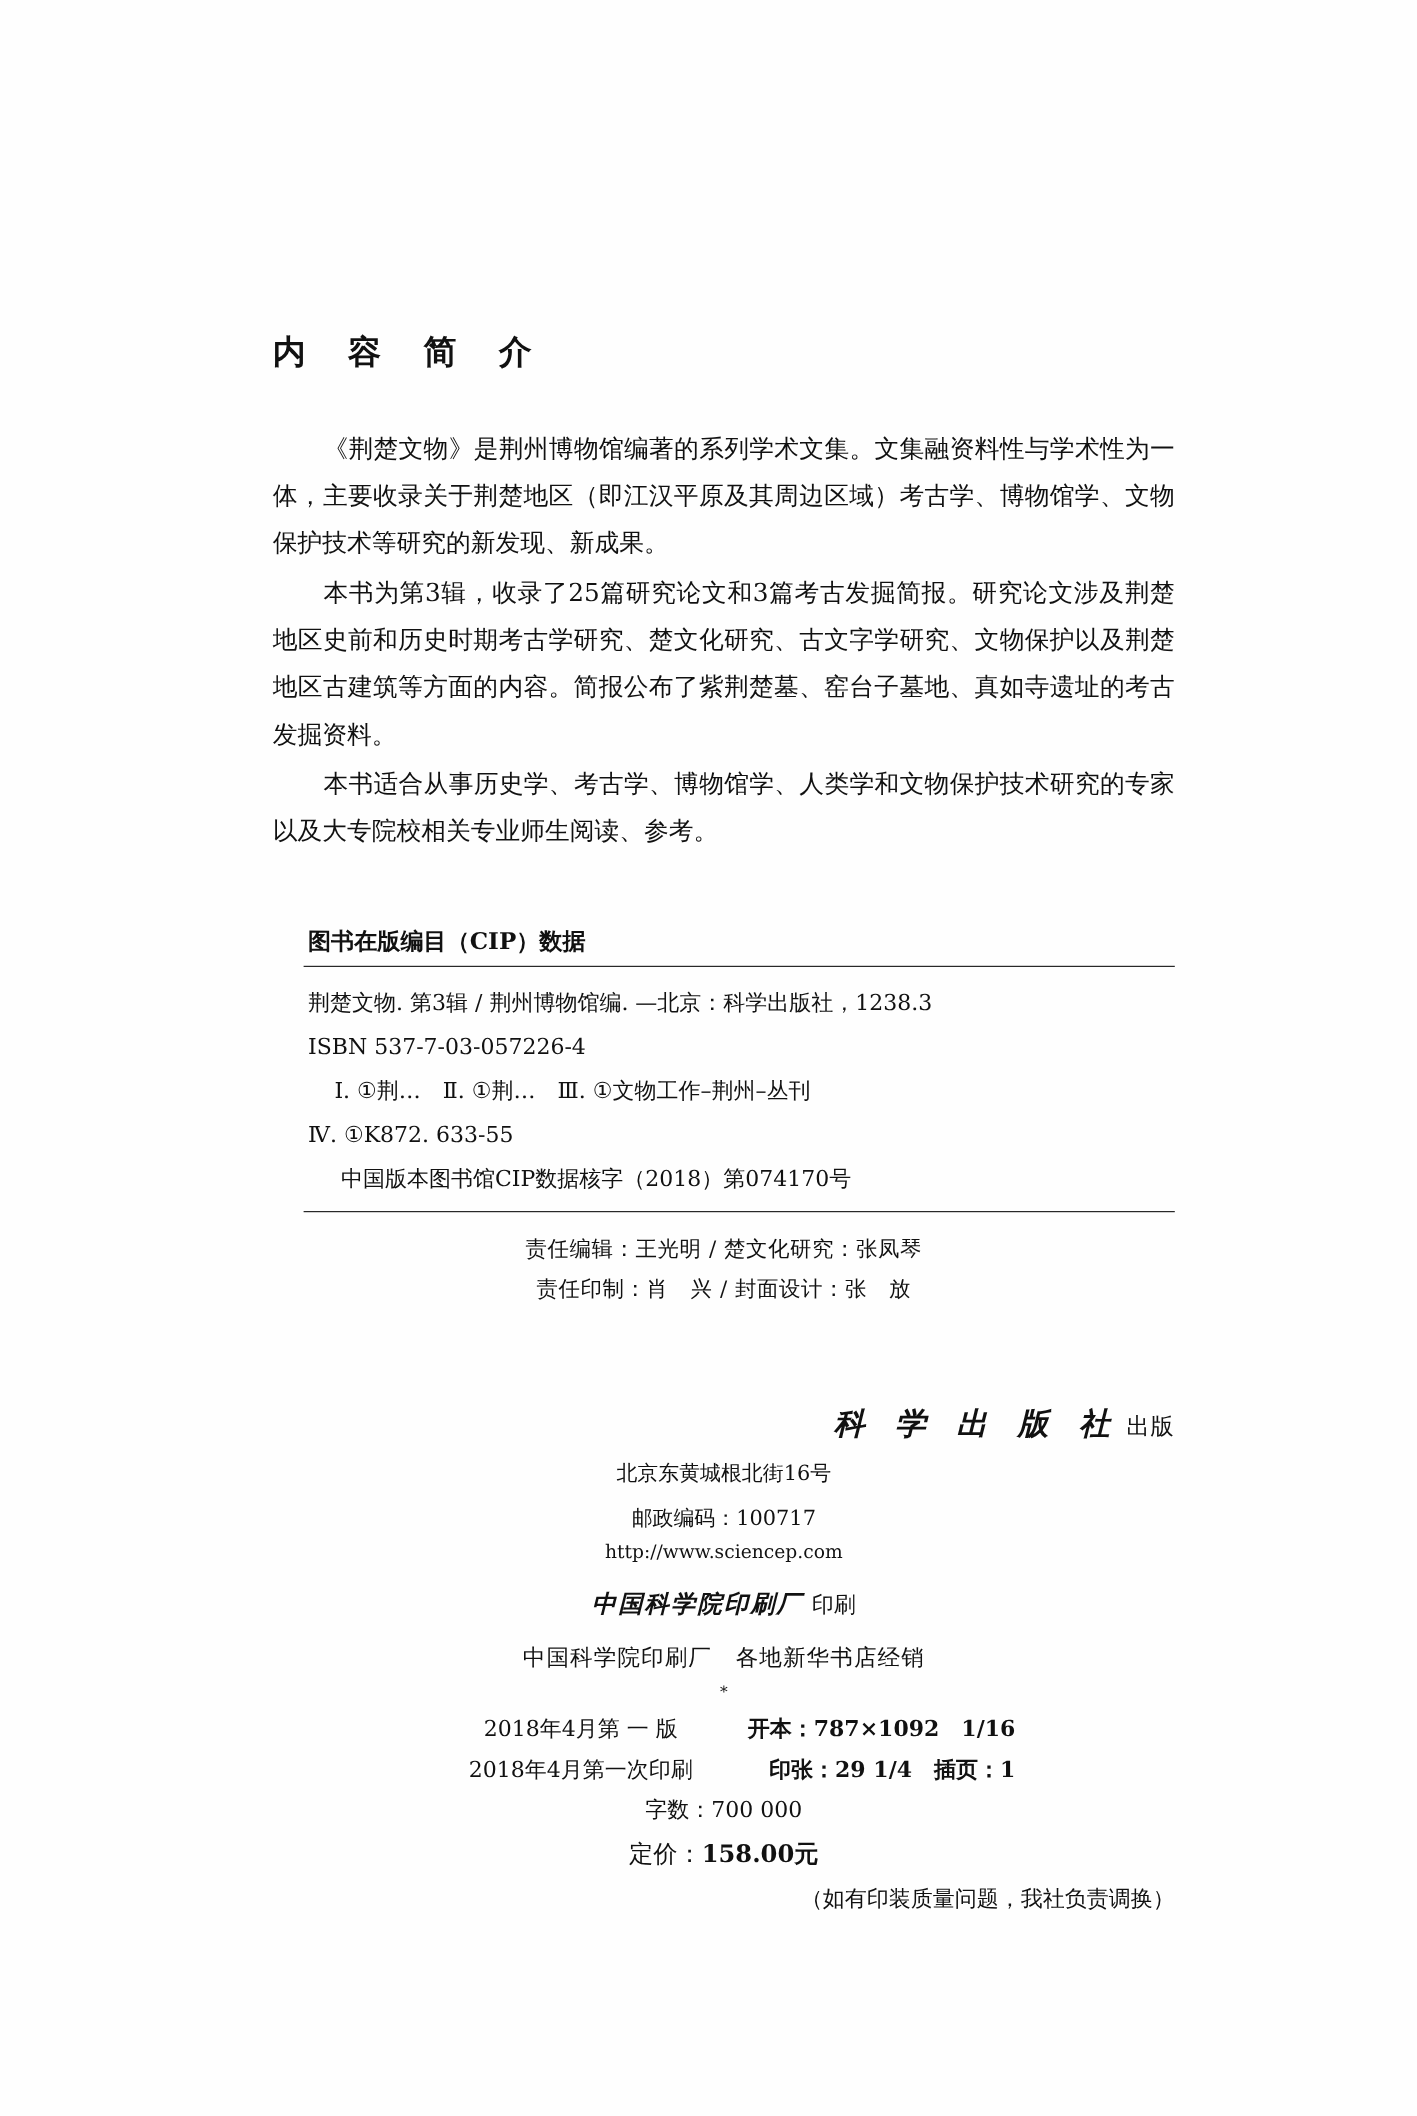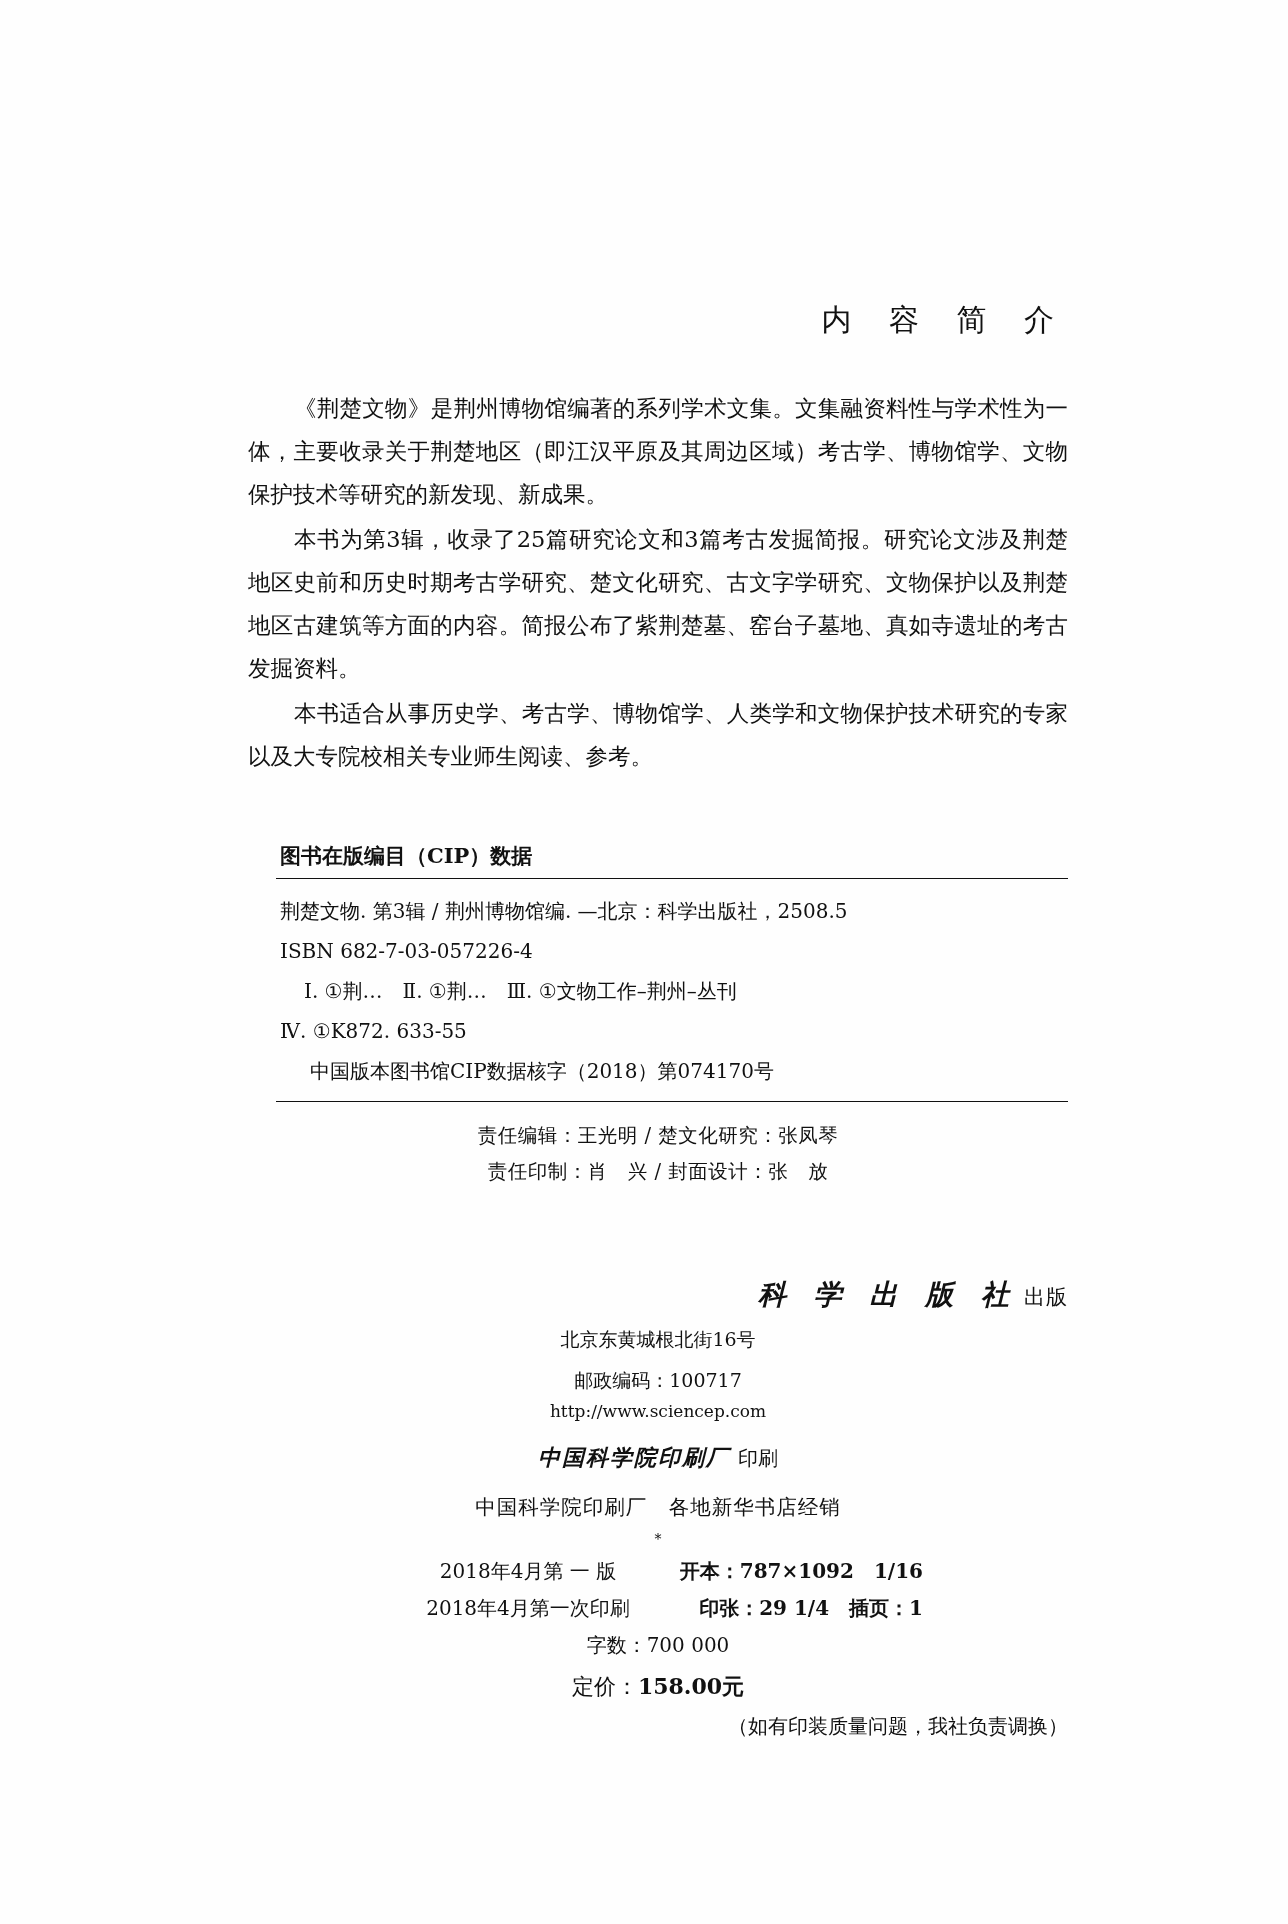--- a/index.html
+++ b/index.html
@@ -24,24 +24,24 @@
   }
   .content {
     position: absolute;
     left: 248px;
     top: 0;
     width: 820px;
   }
 
   
   .section-title {
-    text-align: right;
+    text-align: left;
     font-size: 30px;
     letter-spacing: 14px;
-    font-weight: 400;
+    font-weight: 700;
     margin-top: 300px;
     font-family: "DejaVu Serif", "Liberation Serif", serif;
   }
 
   
   .abstract {
     margin-top: 46px;
     font-size: 22.5px;
     line-height: 43px;
     text-align: justify;
@@ -191,22 +191,22 @@
     <div class="abstract">
       <p>《荆楚文物》是荆州博物馆编著的系列学术文集。文集融资料性与学术性为一体，主要收录关于荆楚地区（即江汉平原及其周边区域）考古学、博物馆学、文物保护技术等研究的新发现、新成果。</p>
       <p>本书为第3辑，收录了25篇研究论文和3篇考古发掘简报。研究论文涉及荆楚地区史前和历史时期考古学研究、楚文化研究、古文字学研究、文物保护以及荆楚地区古建筑等方面的内容。简报公布了紫荆楚墓、窑台子墓地、真如寺遗址的考古发掘资料。</p>
       <p>本书适合从事历史学、考古学、博物馆学、人类学和文物保护技术研究的专家以及大专院校相关专业师生阅读、参考。</p>
     </div>
 
     <div class="cip">
       <div class="cip-heading">图书在版编目（CIP）数据</div>
       <div class="rule"></div>
       <div class="cip-body">
-        <div class="cip-line">荆楚文物. 第3辑 / 荆州博物馆编. —北京：科学出版社，2508.5</div>
-        <div class="cip-line">ISBN 682-7-03-057226-4</div>
+        <div class="cip-line">荆楚文物. 第3辑 / 荆州博物馆编. —北京：科学出版社，1238.3</div>
+        <div class="cip-line">ISBN 537-7-03-057226-4</div>
         <div class="cip-line cip-indent">Ⅰ. ①荆…　Ⅱ. ①荆…　Ⅲ. ①文物工作–荆州–丛刊</div>
         <div class="cip-line">Ⅳ. ①K872. 633-55</div>
         <div class="cip-line cip-indent2">中国版本图书馆CIP数据核字（2018）第074170号</div>
       </div>
       <div class="rule"></div>
     </div>
 
     <div class="credits">
       <div>责任编辑：王光明 / 楚文化研究：张凤琴</div>
       <div>责任印制：肖　兴 / 封面设计：张　放</div>

